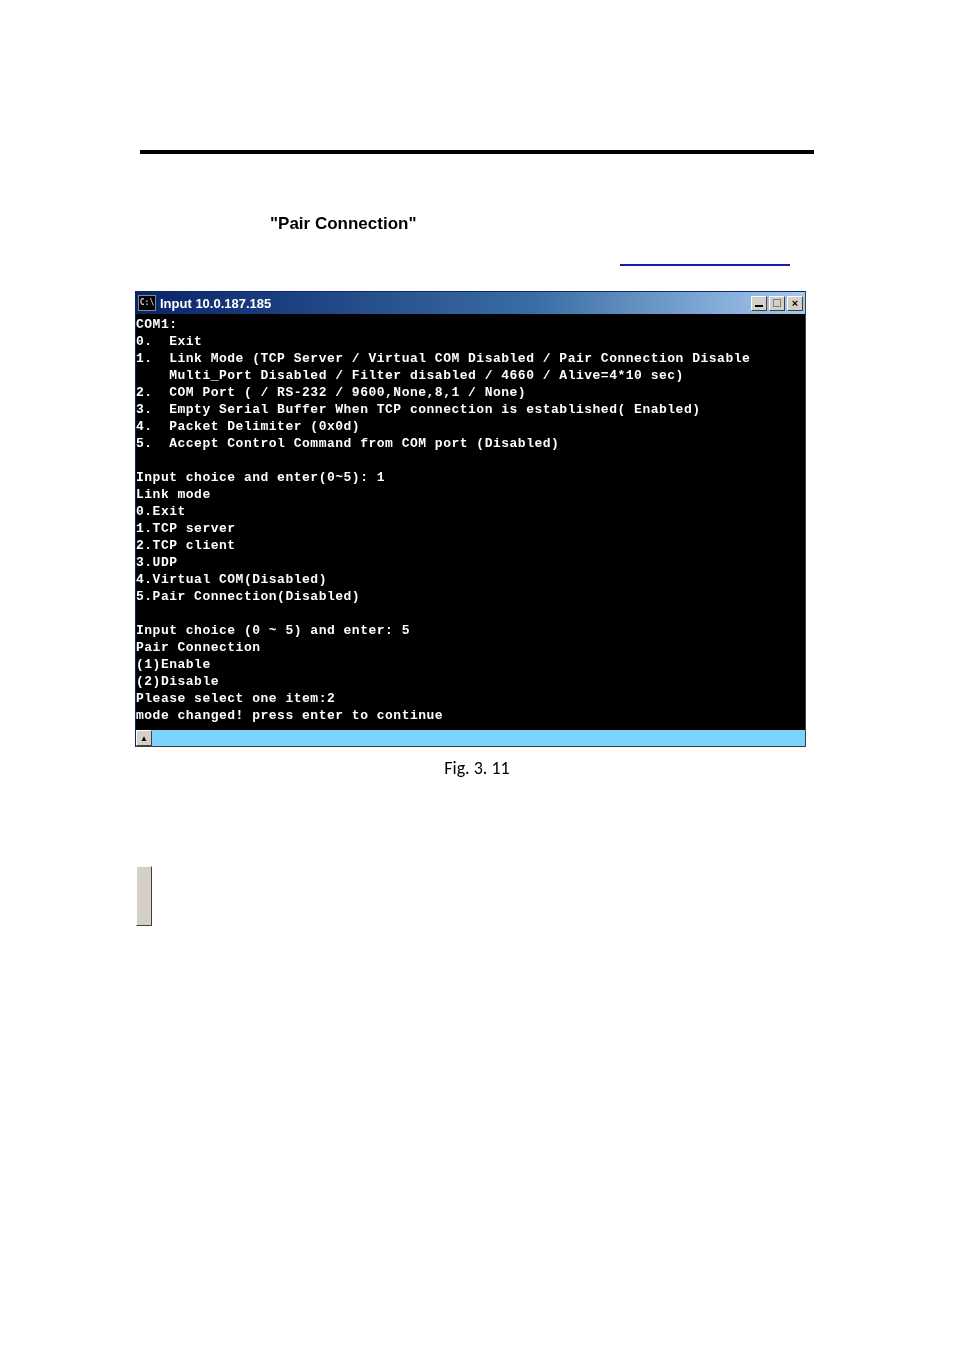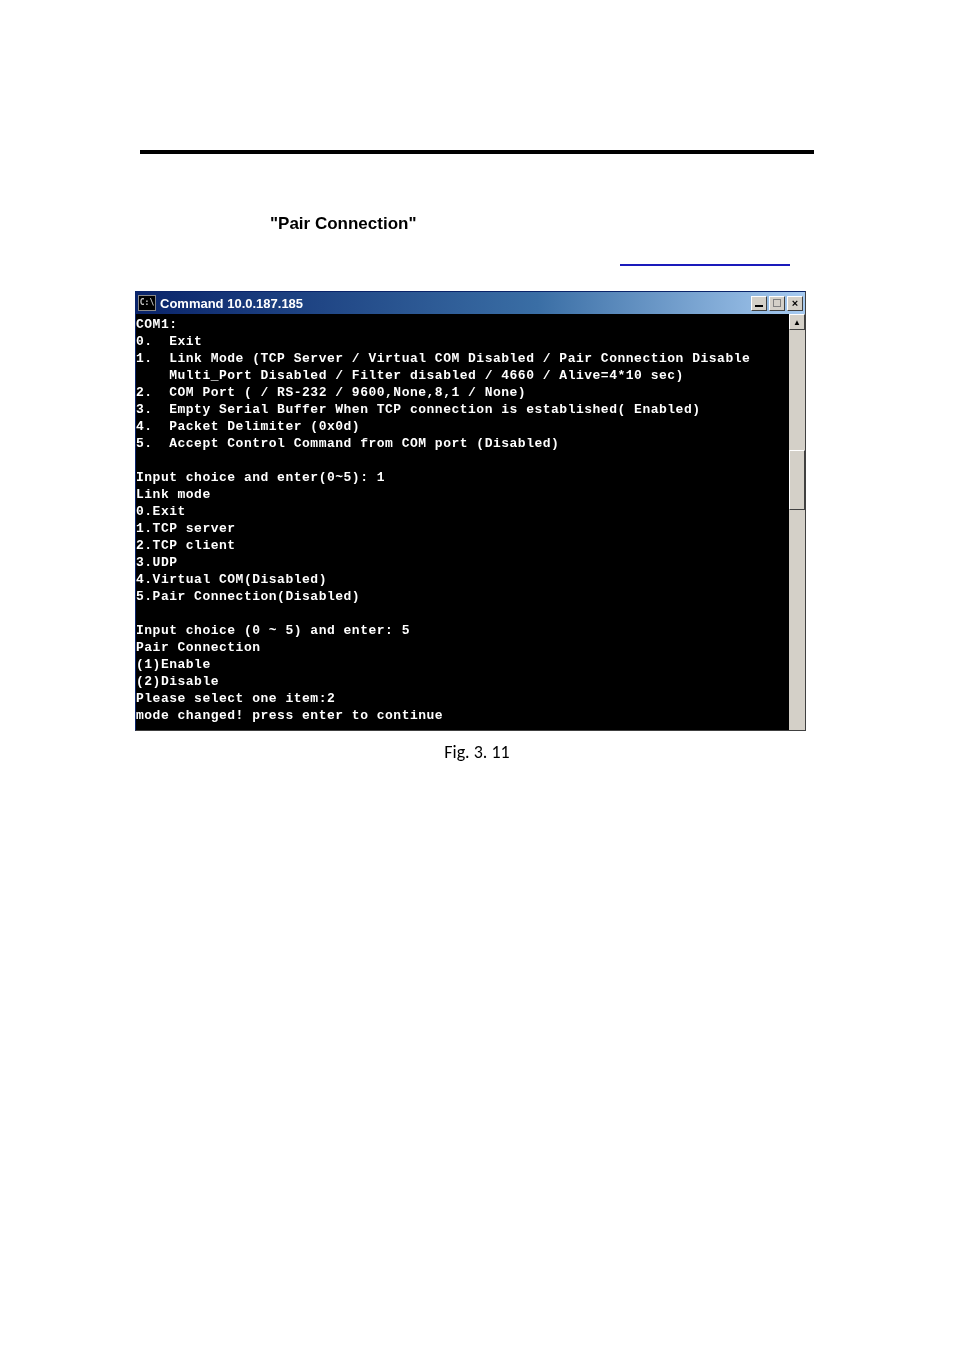--- a/index.html
+++ b/index.html
@@ -100,20 +100,21 @@
   }
   .win-btn .min-g {
     width: 8px;
     height: 2px;
     background: #000;
     margin-top: 6px;
   }
   .console-body {
     display: flex;
     background: #7dd3fc;
+    flex-direction: column;
   }
   .terminal {
     flex: 1 1 auto;
     background: #000;
     color: #fff;
     font-family: "Lucida Console", "Courier New", monospace;
     font-size: 13px;
     line-height: 17px;
     padding: 2px 0 6px 0;
     box-sizing: border-box;
@@ -170,21 +171,21 @@
 <div class="page">
   <hr class="thick-rule">
 
   <div class="heading">"Pair Connection"</div>
 
   <hr class="hr-small">
 
   <div class="console-window">
     <div class="titlebar">
       <span class="icon">C:\</span>
-      <span class="title-text">Command 10.0.187.185</span>
+      <span class="title-text">Input 10.0.187.185</span>
       <span class="win-btn">
           <span class="min-g"></span>
         </span>
       <span class="win-btn disabled">
           <span class="sq"></span>
         </span>
       <span class="win-btn">×</span>
     </div>
     <div class="console-body">
       <div class="terminal" id="terminal">COM1:

